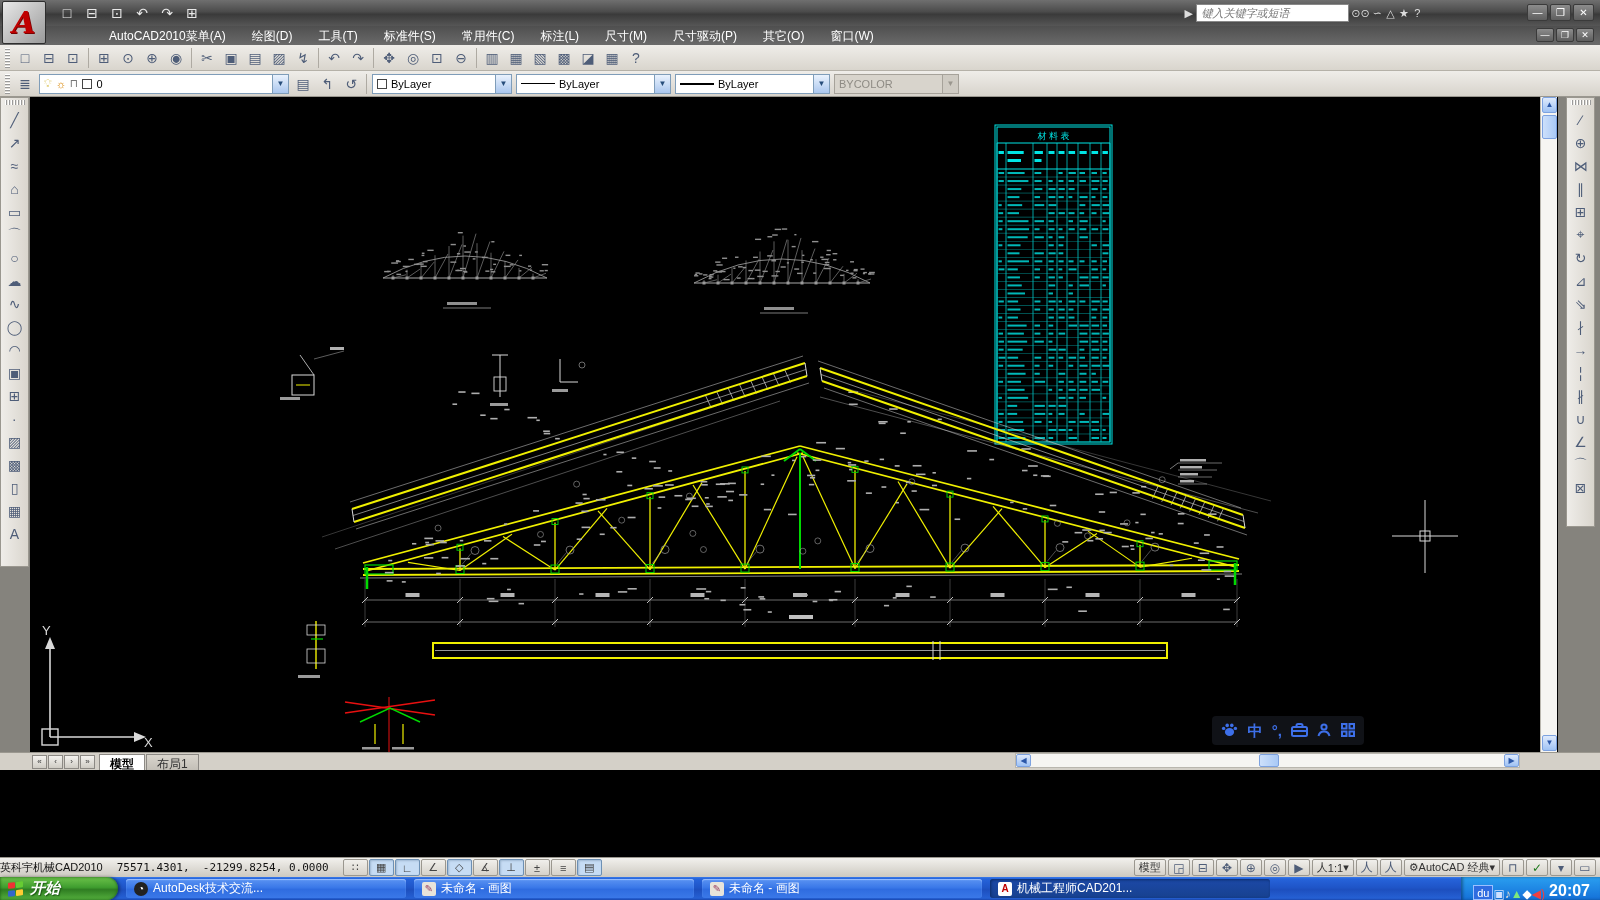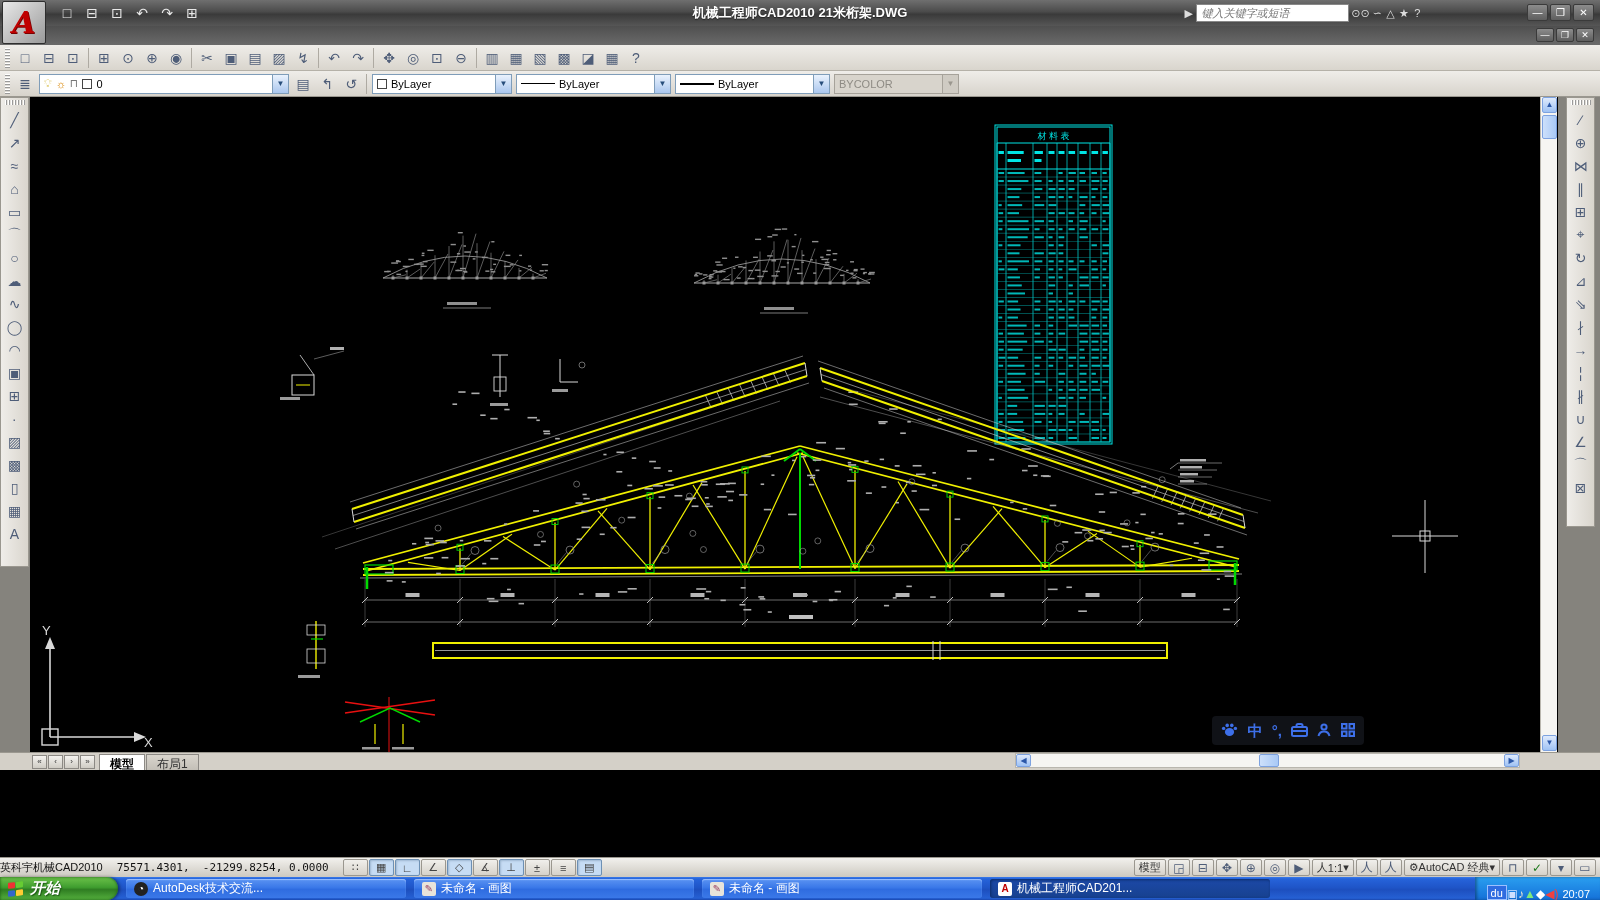--- a/index.html
+++ b/index.html
@@ -133,29 +133,28 @@
   .task{height:19px;margin-left:8px;border-radius:3px;display:flex;align-items:center;gap:5px;
     padding:0 8px;color:#fff;font-size:12px;white-space:nowrap;overflow:hidden;
     background:linear-gradient(#5b93f2,#3a78e8 45%,#2f6ce0 55%,#3a78e8);box-shadow:inset 0 1px 1px #9cc0ff;width:280px;}
   .task.active{background:linear-gradient(#1c49a8,#17418f);box-shadow:inset 1px 1px 3px #0c2c66;}
   .task .ticon{width:14px;height:14px;flex:0 0 14px;border-radius:2px;display:flex;
     align-items:center;justify-content:center;font-size:10px;font-weight:bold;}
   .tray{margin-left:auto;height:23px;display:flex;align-items:flex-end;gap:0;padding:0 10px 0 12px;
     background:linear-gradient(#2a9ff0,#1470d8);box-shadow:inset 2px 0 3px rgba(0,0,0,.35);color:#fff;}
   .tray .du{background:#2f6ce0;border:1px solid #9cc0ff;color:#fff;font-size:11px;padding:0 3px;height:15px;line-height:14px;}
   .tray-ic{font-size:12px;line-height:1;}
-  .clock{font-size:11px;color:#fff;margin-left:4px;}
+  .clock{font-size:16px;color:#fff;margin-left:4px;font-weight:bold;}
 </style>
 </head>
 <body>
 
 <div class="screen">
 
   <div class="abs titlebar">
-    <div class="abs title-text">机械工程师CAD2010  21米桁架.DWG</div>
     <div class="abs qat">
         <span class="tbtn">□</span>
         <span class="tbtn">⊟</span>
         <span class="tbtn">⊡</span>
         <span class="tbtn">↶</span>
         <span class="tbtn">↷</span>
         <span class="tbtn">⊞</span>
       </div>
     <div class="abs infocenter">
       <span class="ic-btn">▶</span>
@@ -167,20 +166,32 @@
       <span class="ic-btn">?</span>
     </div>
     <div class="abs winbtns" style="right:6px;">
       <span class="winbtn">—</span>
       <span class="winbtn">❐</span>
       <span class="winbtn">✕</span>
     </div>
   </div>
 
   <div class="abs menurow">
+    <div class="abs menubar" id="menubar">
+        <span class="menu-item">AutoCAD2010菜单(A)</span>
+        <span class="menu-item">绘图(D)</span>
+        <span class="menu-item">工具(T)</span>
+        <span class="menu-item">标准件(S)</span>
+        <span class="menu-item">常用件(C)</span>
+        <span class="menu-item">标注(L)</span>
+        <span class="menu-item">尺寸(M)</span>
+        <span class="menu-item">尺寸驱动(P)</span>
+        <span class="menu-item">其它(O)</span>
+        <span class="menu-item">窗口(W)</span>
+      </div>
     <div class="abs winbtns" style="right:6px;top:2px;">
       <span class="winbtn sm">—</span>
       <span class="winbtn sm">❐</span>
       <span class="winbtn sm">✕</span>
     </div>
   </div>
 
   <div class="abs applogo">
     <span class="a">A</span>
   </div>

